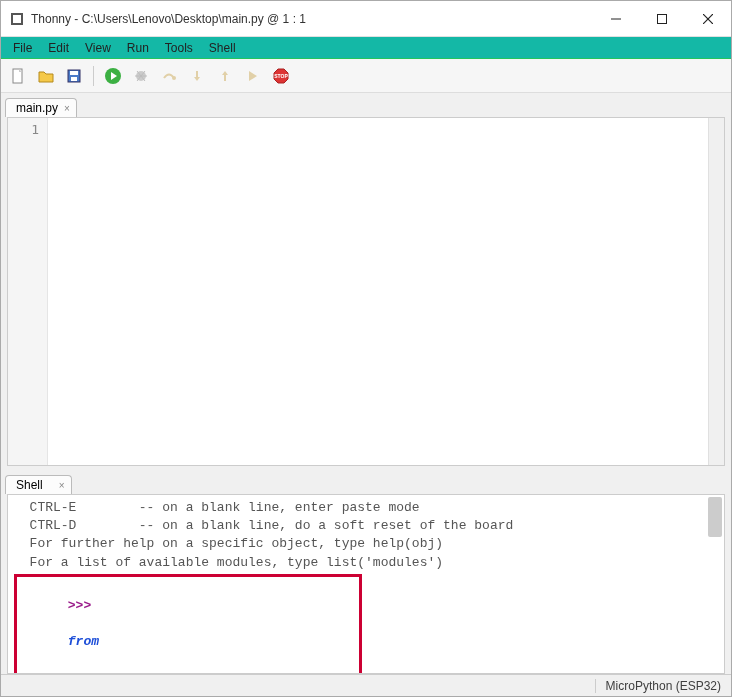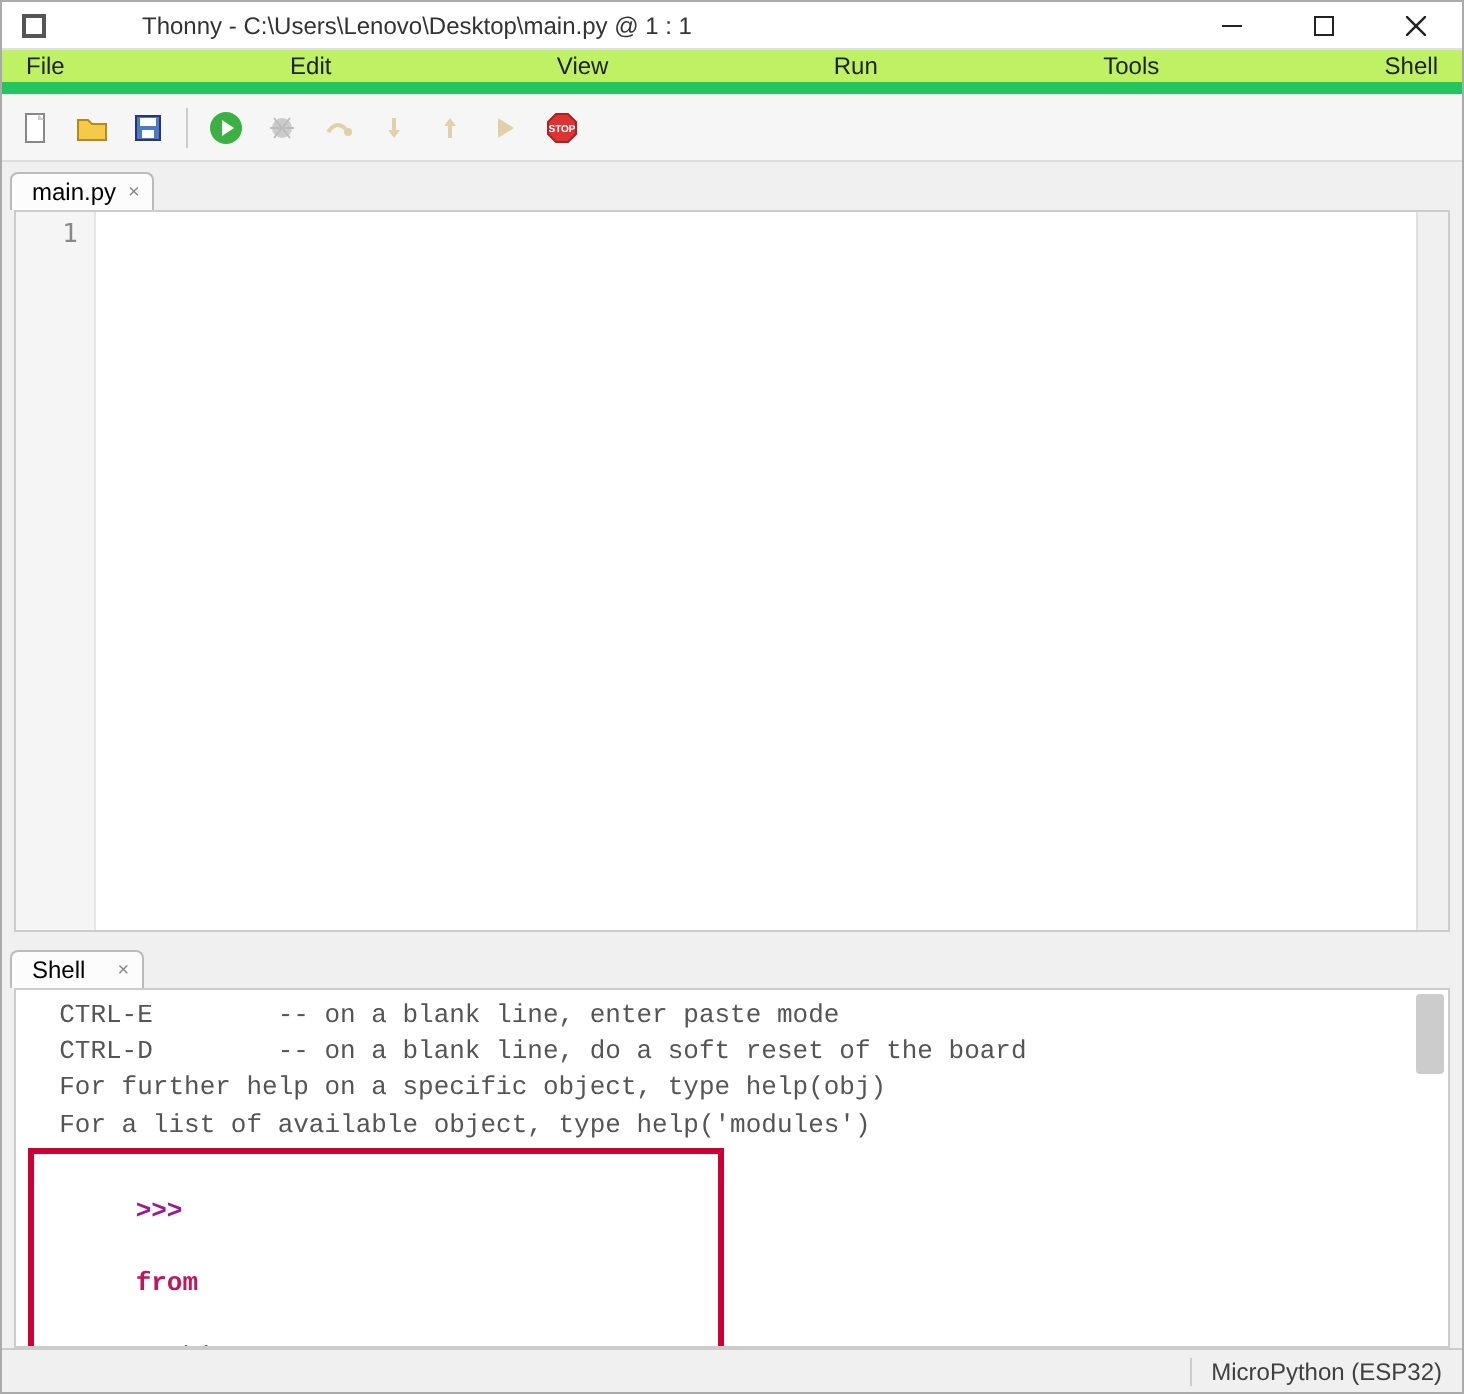--- a/index.html
+++ b/index.html
@@ -9,44 +9,42 @@
   background: #f0f0f0;
   width: 732px;
   height: 697px;
   overflow: hidden;
   display: flex;
   flex-direction: column;
   border: 1px solid #aaa;
 }
 
 .titlebar {
-  height: 24px;
+  height: 36px;
   background: #fff;
   display: flex;
   align-items: center;
   padding: 0 0 0 8px;
   border-bottom: 1px solid #e0e0e0;
-  gap: 40px;
 }
 .titlebar .app-icon { width: 16px; height: 16px; margin-right: 6px; }
 .titlebar .title { flex: 1; font-size: 12px; color: #333; }
 .win-controls { display: flex; }
 .win-btn {
   width: 46px; height: 30px;
   display: flex; align-items: center; justify-content: center;
   font-size: 10px; color: #222;
 }
 
 .menubar {
   height: 22px;
-  background: #bef264;
+  background: #14b8a6;
   display: flex; align-items: center;
   padding: 0 4px;
-  border-bottom: 6px solid #22c55e;
-  justify-content: space-between;
+  border-bottom: 1px solid #22c55e;
 }
 .menubar .menu-item { padding: 2px 8px; font-size: 12px; color: #222; }
 
 .toolbar {
   height: 34px;
   background: #f6f6f6;
   border-bottom: 1px solid #ddd;
   display: flex; align-items: center;
   padding: 0 6px; gap: 6px;
 }
@@ -129,21 +127,21 @@
   position: relative;
 }
 .shell-line { white-space: pre; line-height: 1.4; color: #555; }
 .shell-highlight {
   border: 3px solid #cc0033;
   padding: 2px 4px;
   margin: 2px 0;
   width: 348px;
 }
 .prompt { color: #9a1b8a; font-weight: bold; }
-.kw-from, .kw-import { color: #be185d; font-weight: bold; }
+.kw-from, .kw-import { color: #1d4ed8; font-weight: bold; font-style: italic; }
 .ident { color: #333; }
 
 .statusbar {
   height: 22px;
   background: #f0f0f0;
   border-top: 1px solid #ccc;
   display:flex; align-items:center; justify-content:flex-end;
   padding: 0 10px;
   font-size: 12px;
   color: #404040;
@@ -282,21 +280,21 @@
     <span class="tab-close">×</span>
   </div>
 </div>
 
 <div class="shell-area">
   <div class="scroll-thumb"></div>
   <div class="shell-line">  CTRL-E        -- on a blank line, enter paste mode</div>
   <div class="shell-line">  CTRL-D        -- on a blank line, do a soft reset of the board</div>
   <div class="shell-line"></div>
   <div class="shell-line">  For further help on a specific object, type help(obj)</div>
-  <div class="shell-line">  For a list of available object, type help('modules')</div>
+  <div class="shell-line">  For a list of available modules, type list('modules')</div>
 
   <div class="shell-highlight">
     <div class="shell-line">
       <span class="prompt">&gt;&gt;&gt;</span>
       <span> </span>
       <span class="kw-from">from</span>
       <span> </span>
       <span class="ident">machine</span>
       
       

